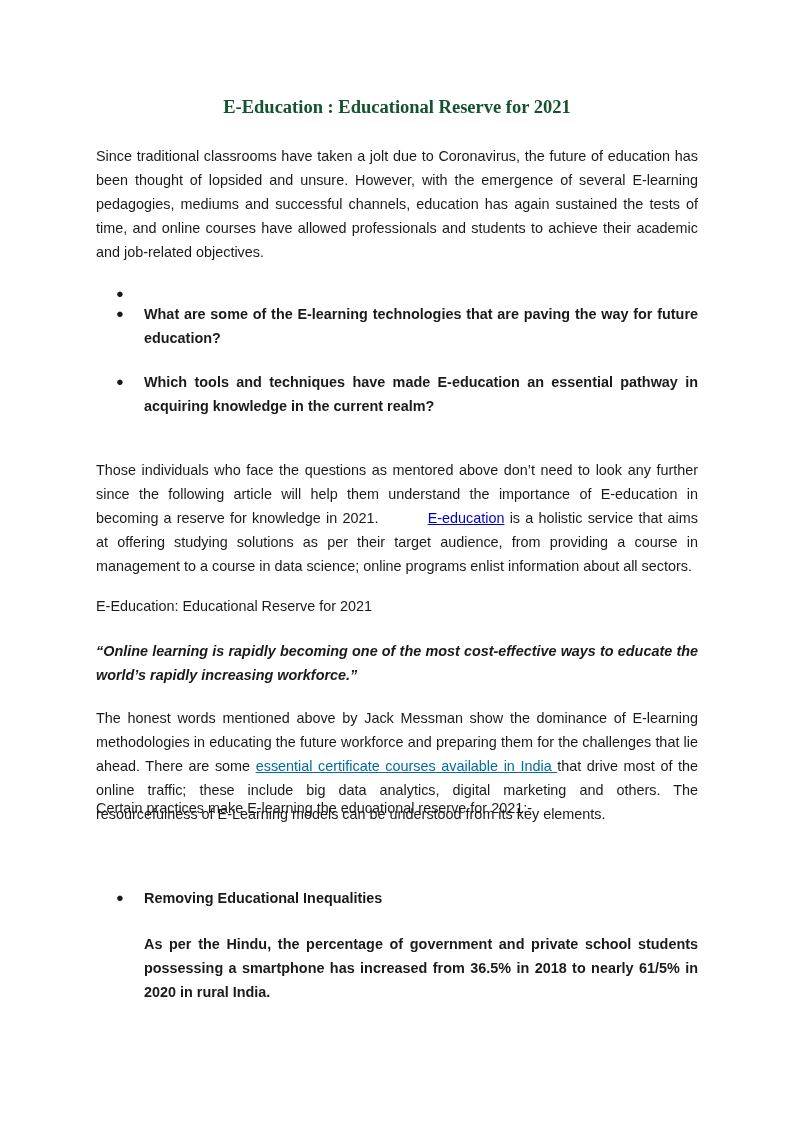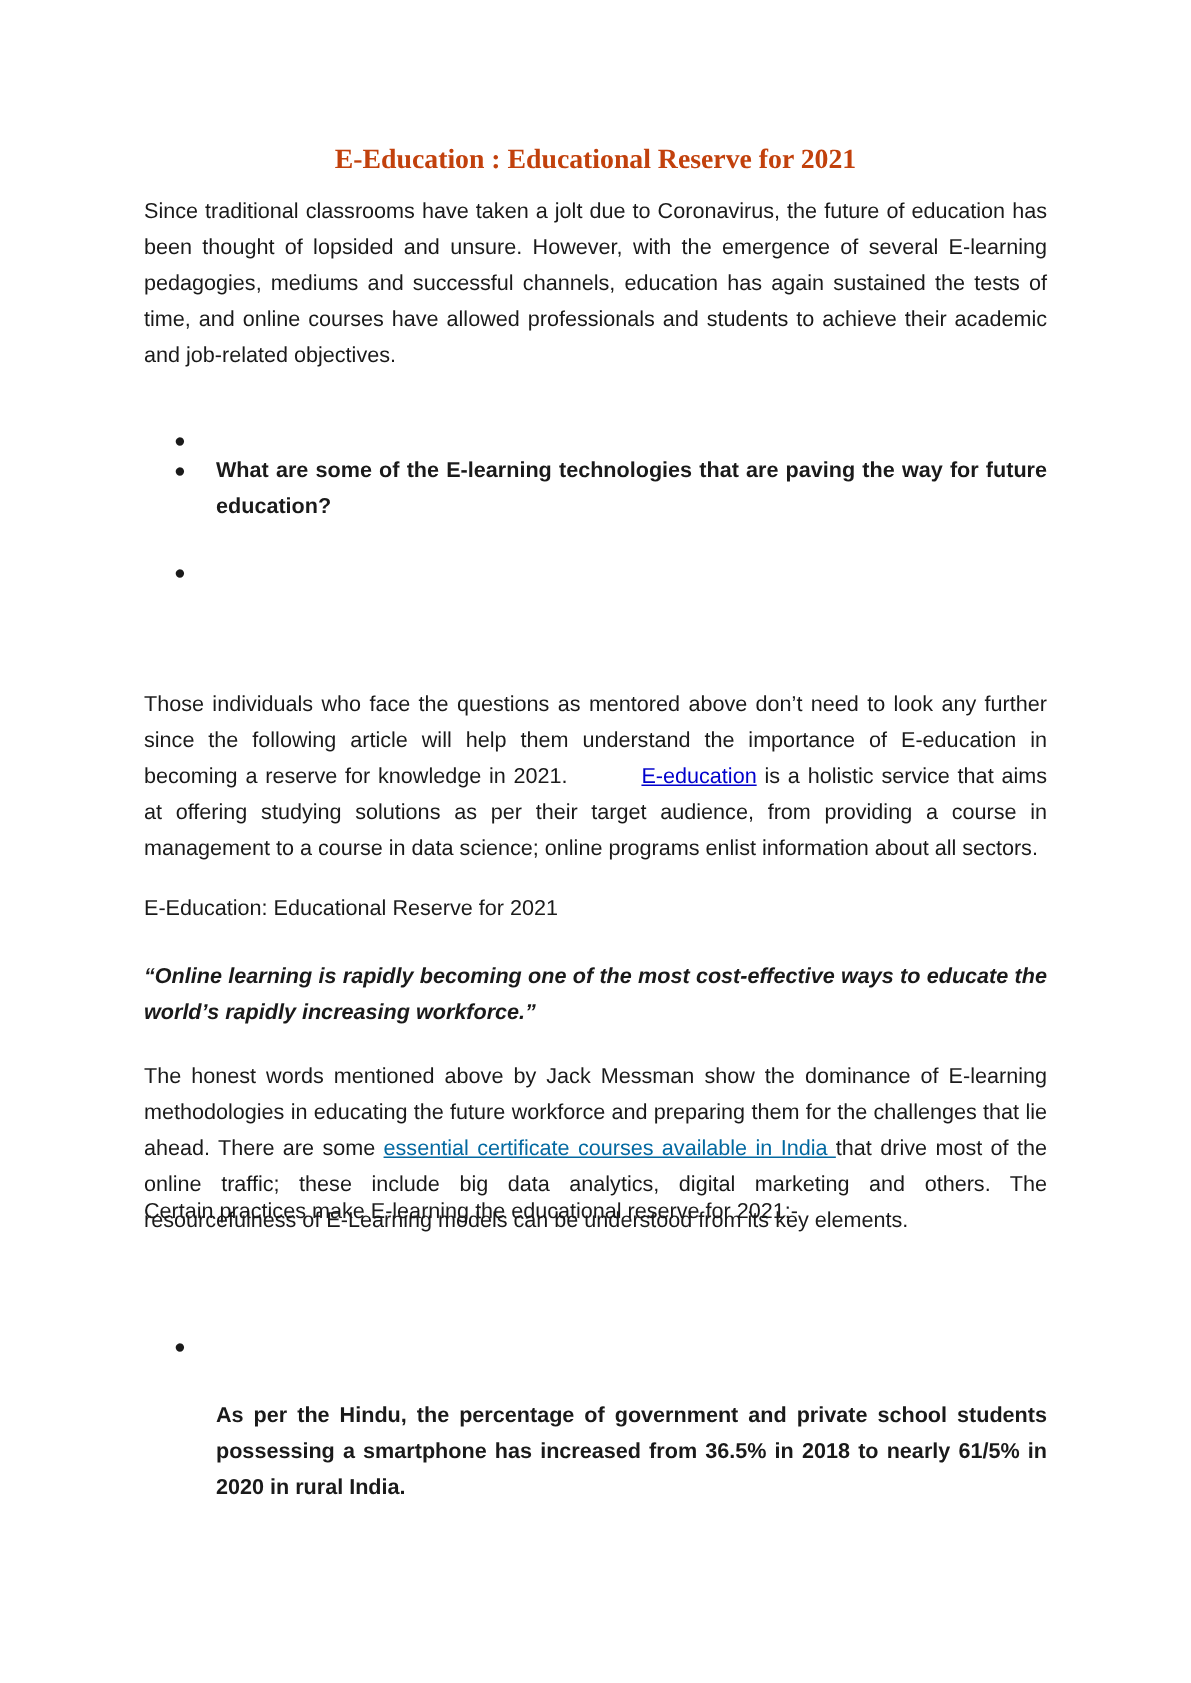--- a/index.html
+++ b/index.html
@@ -6,25 +6,25 @@
   body { width: 794px; height: 1122px; position: relative; overflow: hidden; }
   .page {
     position: absolute; left: 96px; top: 0; width: 602px;
     font-family: "Liberation Sans", sans-serif;
     font-size: 14.4px; color: #1a1a1a; line-height: 24px;
   }
   .title {
     position: absolute; left: 0; top: 95px; width: 602px;
     text-align: center;
     font-family: "Liberation Serif", serif; font-weight: bold;
-    font-size: 18.5px; color: #c2410c;
+    font-size: 18.5px; color: #14532d;
   }
   p { margin: 0; text-align: justify; }
   .block { position: absolute; left: 0; width: 602px; }
-  .intro { top: 129px; }
+  .intro { top: 144px; }
   .q-list { top: 282px; list-style: none; margin: 0; padding: 0; }
   .q-item { position: relative; padding-left: 48px; font-weight: bold; text-align: justify; margin-bottom: 20px; }
   .bullet { position: absolute; left: 20px; top: 0; font-weight: normal; font-size: 13px; }
   .para2 { top: 458px; }
   .heading2 { top: 594px; font-weight: normal; }
   .quote { top: 639px; font-weight: bold; font-style: italic; }
   .para3 { top: 706px; }
   .para4 { top: 796px; }
   .practice { top: 886px; left: 0; }
   .practice .q-item { margin-bottom: 0; }
@@ -43,33 +43,35 @@
   <ul class="block q-list">
     <li class="q-item">
       <span class="bullet">●</span>
     </li>
     <li class="q-item">
       <span class="bullet">●</span>
       <span>What are some of the E-learning technologies that are paving the way for future education?</span>
     </li>
     <li class="q-item">
       <span class="bullet">●</span>
+      <span>Which tools and techniques have made E-education an essential pathway in acquiring knowledge in the current realm?</span>
     </li>
   </ul>
 
   <p class="block para2"><span>Those individuals who face the questions as mentored above don’t need to look any further since the following article will help them understand the importance of E-education in becoming a reserve for knowledge in 2021. </span><a class="link1" href="#">E-education</a><span> is a holistic service that aims at offering studying solutions as per their target audience, from providing a course in management to a course in data science; online programs enlist information about all sectors.</span></p>
 
   <p class="block heading2">E-Education: Educational Reserve for 2021</p>
 
   <p class="block quote">“Online learning is rapidly becoming one of the most cost-effective ways to educate the world’s rapidly increasing workforce.”</p>
 
   <p class="block para3"><span>The honest words mentioned above by Jack Messman show the dominance of E-learning methodologies in educating the future workforce and preparing them for the challenges that lie ahead. There are some </span><a class="link2" href="#">essential certificate courses available in India </a><span>that drive most of the online traffic; these include big data analytics, digital marketing and others. The resourcefulness of E-Learning models can be understood from its key elements.</span></p>
 
   <p class="block para4">Certain practices make E-learning the educational reserve for 2021:-</p>
 
   <ul class="block q-list practice">
     <li class="q-item">
       <span class="bullet">●</span>
+      <span>Removing Educational Inequalities</span>
     </li>
   </ul>
 
   <p class="block hindu">As per the Hindu, the percentage of government and private school students possessing a smartphone has increased from 36.5% in 2018 to nearly 61/5% in 2020 in rural India.</p>
 </div>
 
 </body></html>

